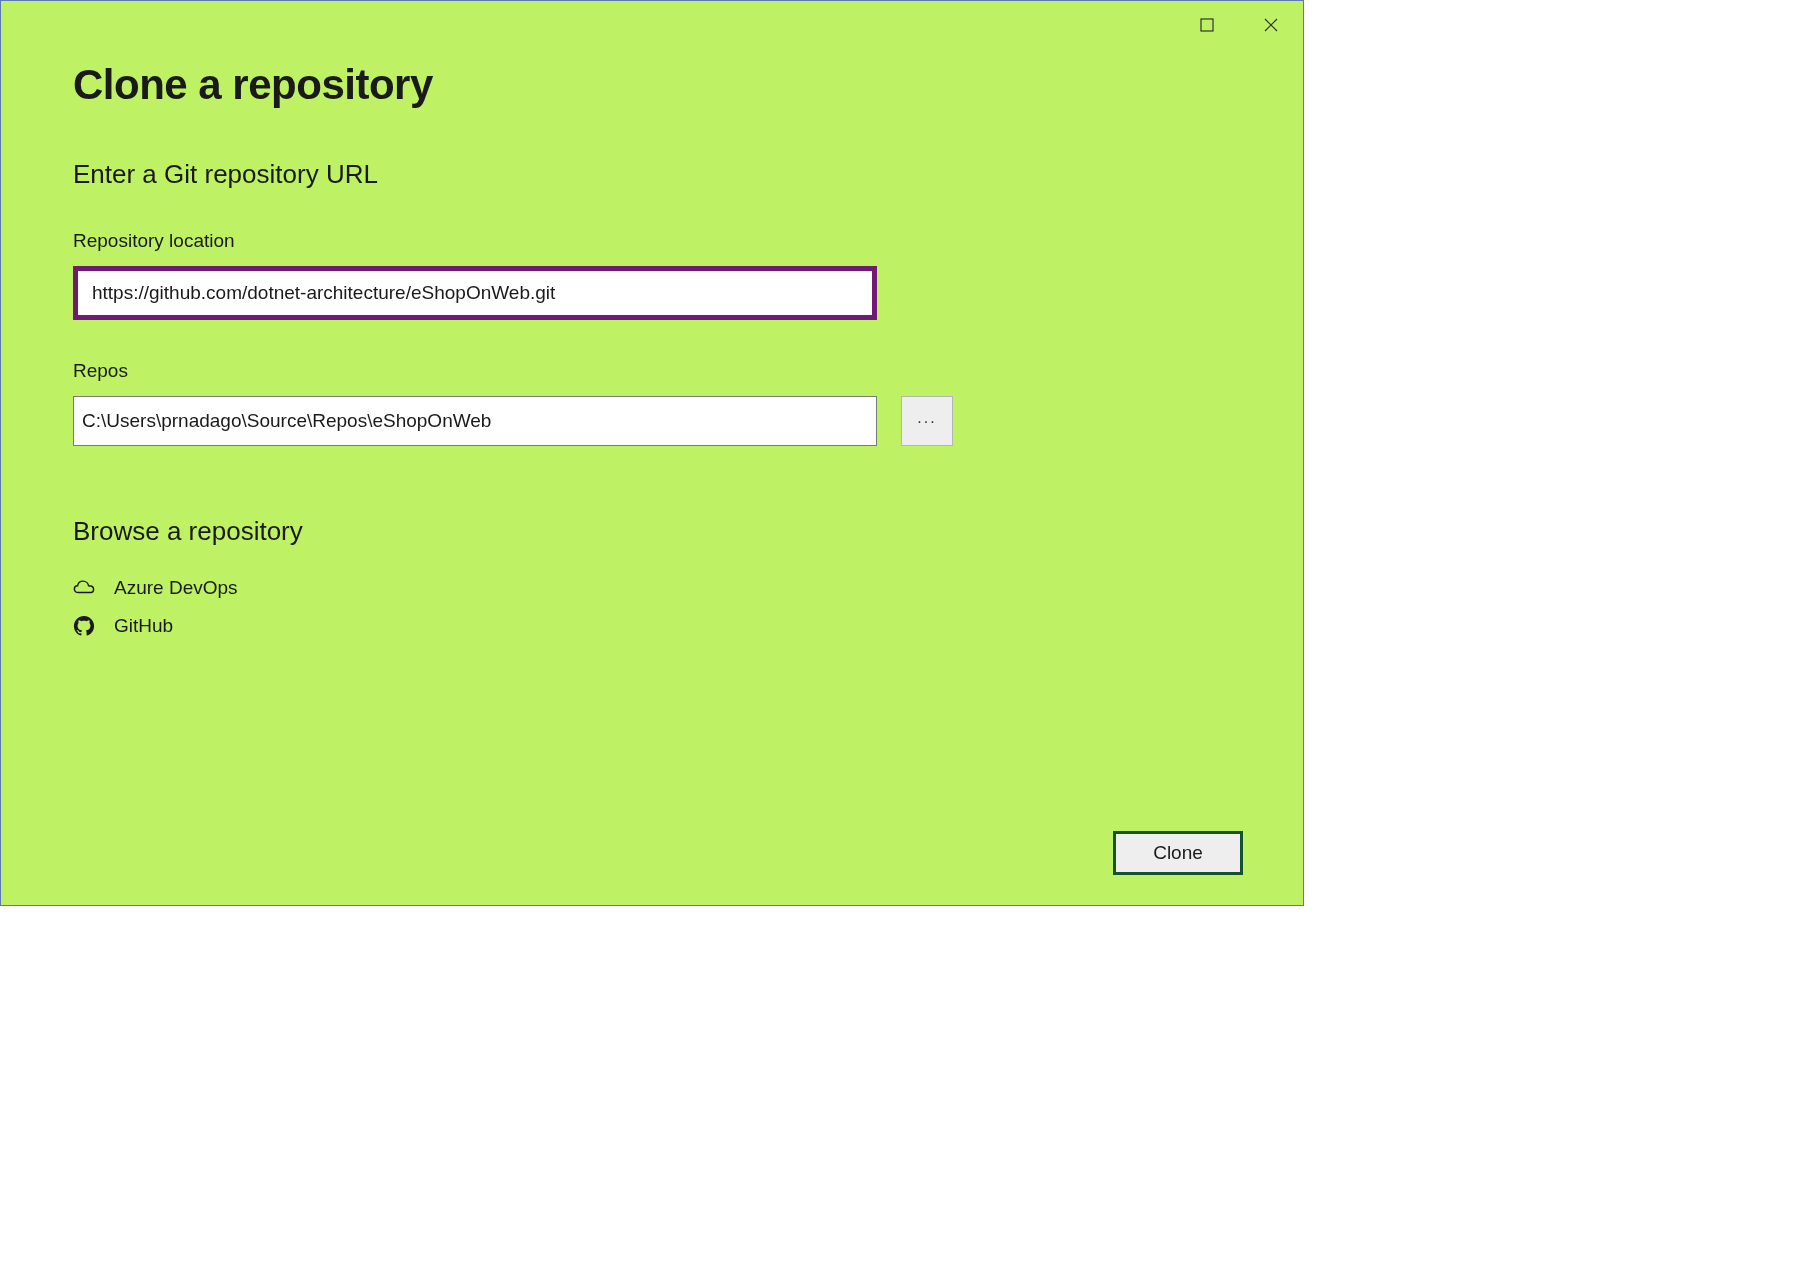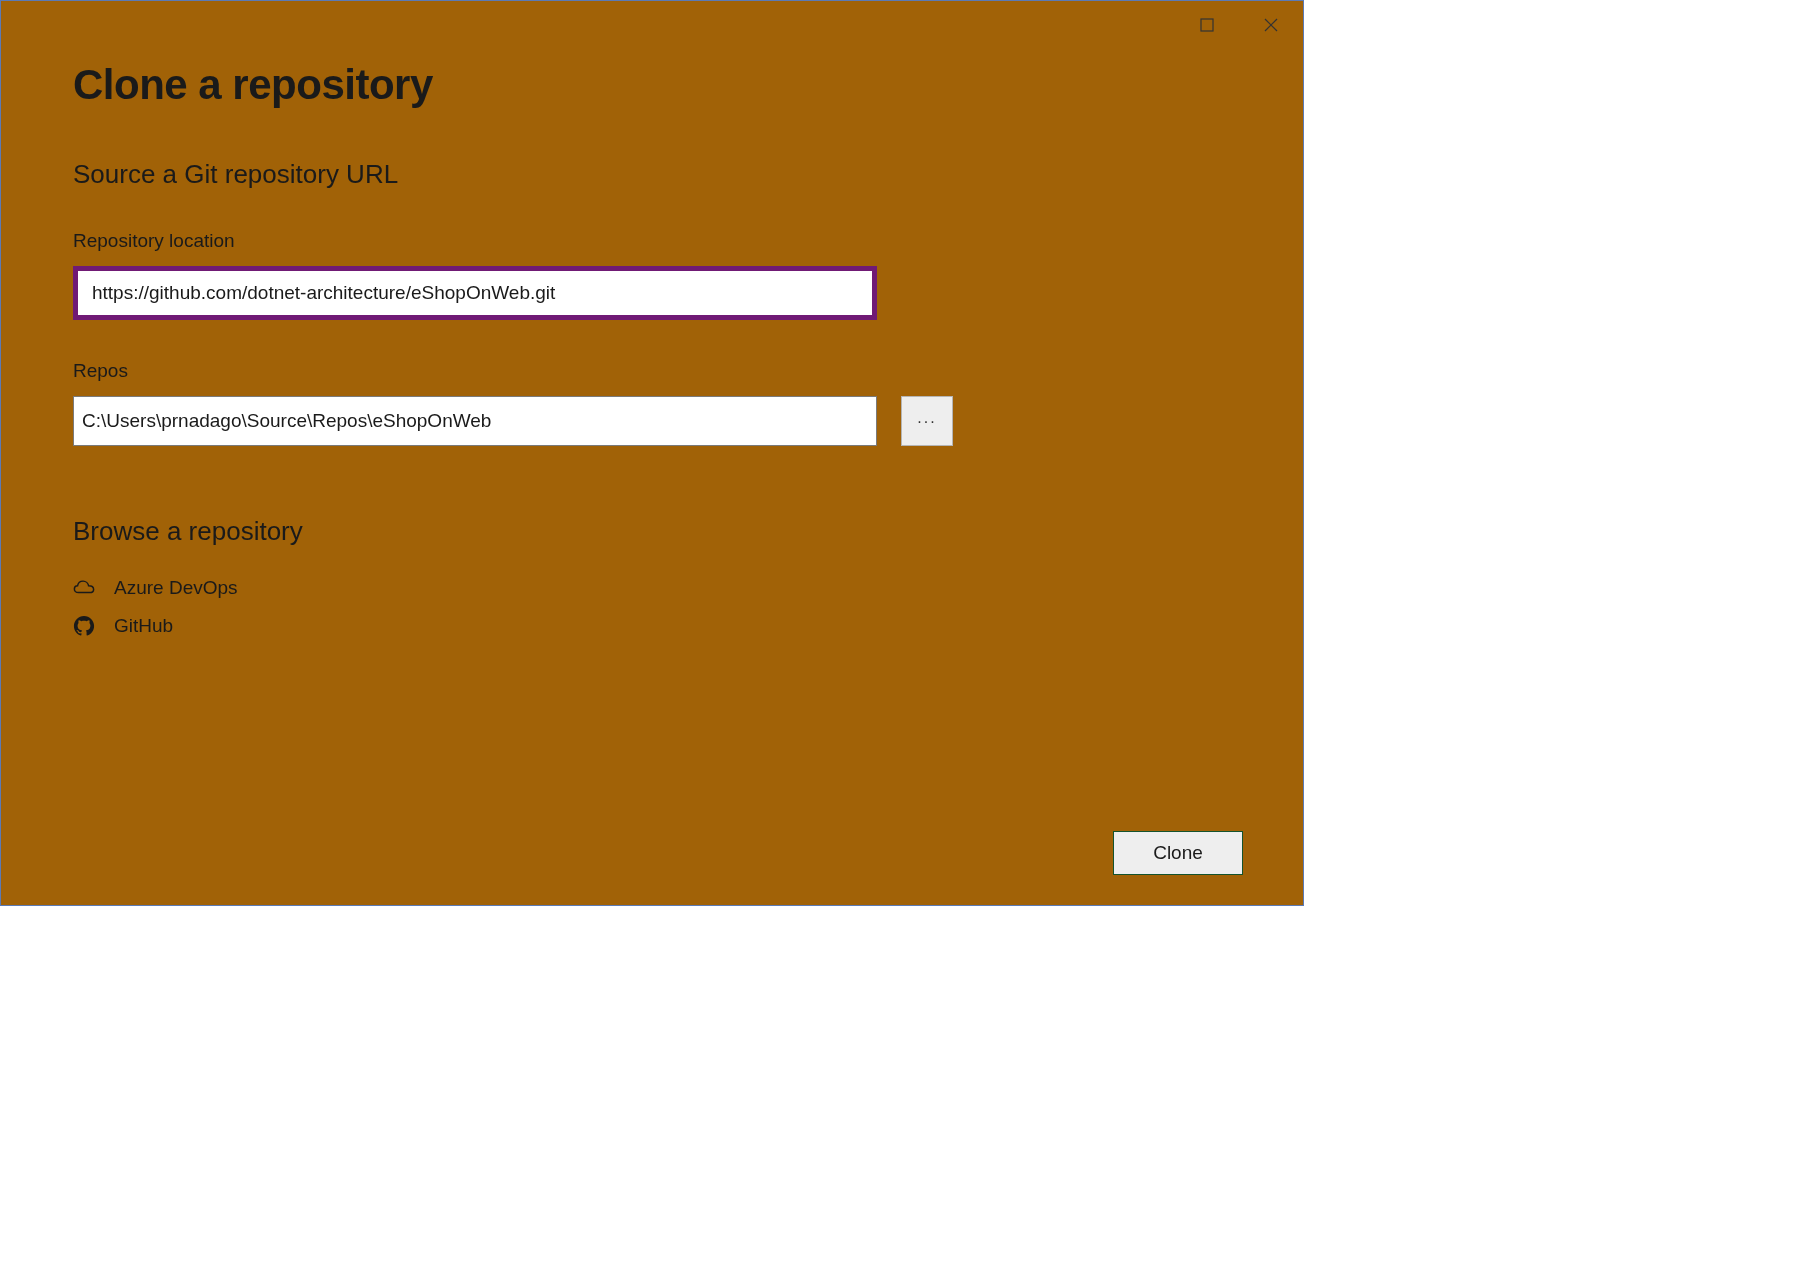--- a/index.html
+++ b/index.html
@@ -11,21 +11,21 @@
       font-family: "Segoe UI", Tahoma, Geneva, Verdana, sans-serif;
       background: #fff;
       width: 1804px;
       height: 1264px;
       position: relative;
     }
     .window {
       width: 1304px;
       height: 906px;
       border: 1px solid #5b7ab5;
-      background: #a16207;
+      background: #bef264;
       position: absolute;
       top: 0;
       left: 0;
     }
     .titlebar {
       position: absolute;
       top: 0;
       right: 0;
       display: flex;
       gap: 0;
@@ -133,21 +133,21 @@
       height: 22px;
     }
     .footer {
       position: absolute;
       bottom: 30px;
       right: 60px;
     }
     .clone-btn {
       width: 130px;
       height: 44px;
-      border: 1px solid #14532d;
+      border: 3px solid #14532d;
       background: #eeeeee;
       font-size: 19px;
       color: #1a1a1a;
       cursor: pointer;
       font-family: inherit;
     }
   </style>
 </head>
 <body>
 
@@ -163,21 +163,21 @@
       <svg viewBox="0 0 14 14">
         <line x1="1" y1="1" x2="13" y2="13"></line>
         <line x1="13" y1="1" x2="1" y2="13"></line>
       </svg>
     </div>
   </div>
 
   <div class="content">
     <h1 class="page-title">Clone a repository</h1>
 
-    <h2 class="section-title">Source a Git repository URL</h2>
+    <h2 class="section-title">Enter a Git repository URL</h2>
 
     <div class="field-group">
       <div class="field-label">Repository location</div>
       <input type="text" class="text-input" value="https://github.com/dotnet-architecture/eShopOnWeb.git" style="">
     </div>
 
     <div class="field-group">
       <div class="field-label">Repos</div>
       <div class="path-row">
         <input type="text" class="text-input path" value="C:\Users\prnadago\Source\Repos\eShopOnWeb" style="">

